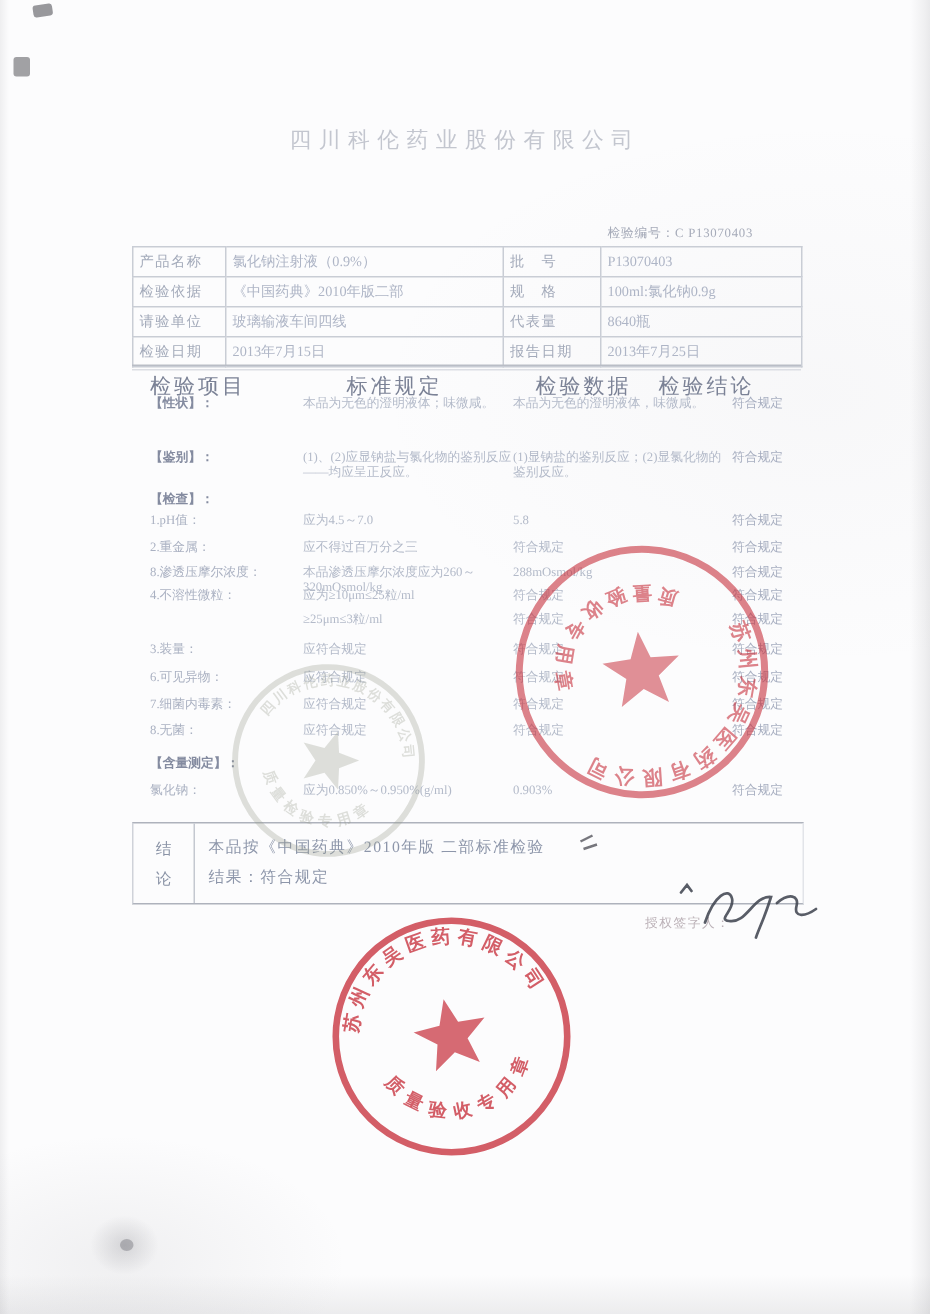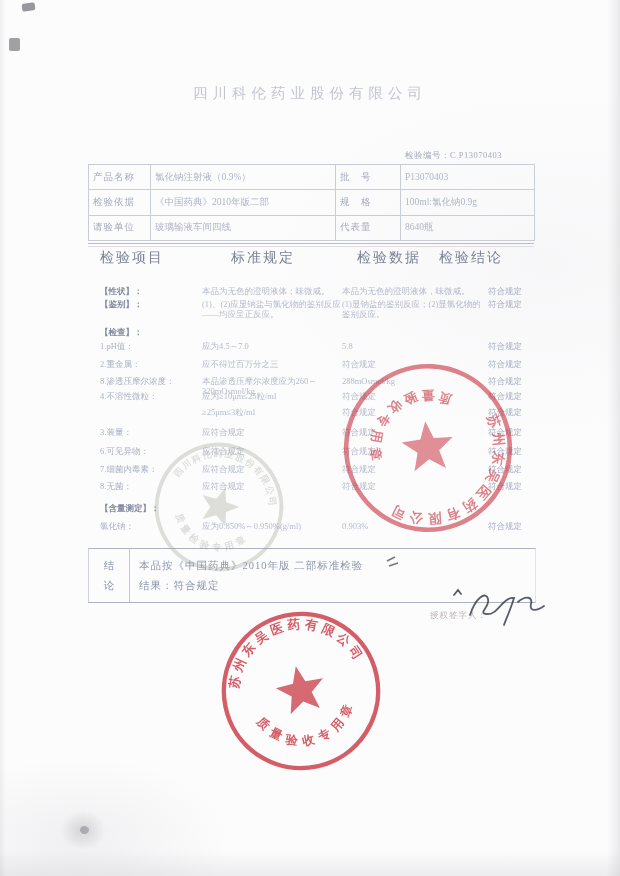--- a/index.html
+++ b/index.html
@@ -104,32 +104,38 @@
       <td class="val">《中国药典》2010年版二部</td>
       <td class="lbl">规　格</td>
       <td class="val">100ml:氯化钠0.9g</td>
     </tr>
     <tr>
       <td class="lbl">请验单位</td>
       <td class="val">玻璃输液车间四线</td>
       <td class="lbl">代表量</td>
       <td class="val">8640瓶</td>
     </tr>
+    <tr>
+      <td class="lbl">检验日期</td>
+      <td class="val">2013年7月15日</td>
+      <td class="lbl">报告日期</td>
+      <td class="val">2013年7月25日</td>
+    </tr>
   </tbody>
     </table>
 
   <div class="rule-top"></div>
   <div class="rule-top2"></div>
 
   <span class="res-head rh-item">检验项目</span>
   <span class="res-head rh-std">标准规定</span>
   <span class="res-head rh-data">检验数据</span>
   <span class="res-head rh-concl">检验结论</span>
 
-  <div class="rrow section" style="top:286px">
+  <div class="rrow section" style="top:263px">
     <span class="item">【性状】：</span>
     <span class="std">本品为无色的澄明液体；味微咸。</span>
     <span class="data">本品为无色的澄明液体，味微咸。</span>
     <span class="concl">符合规定</span>
   </div>
   <div class="rrow section" style="top:299px">
     <span class="item">【鉴别】：</span>
     <span class="std">(1)、(2)应显钠盐与氯化物的鉴别反应——均应呈正反应。</span>
     <span class="data">(1)显钠盐的鉴别反应；(2)显氯化物的鉴别反应。</span>
     <span class="concl">符合规定</span>

